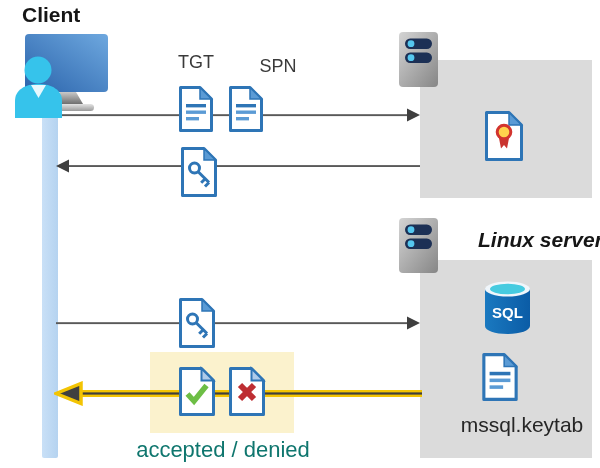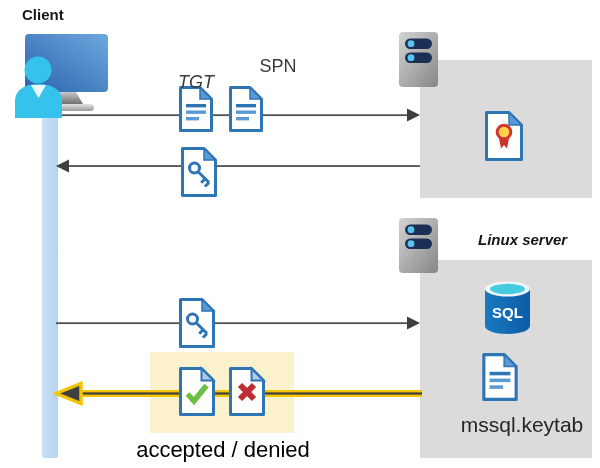--- a/index.html
+++ b/index.html
@@ -12,40 +12,40 @@
     width: 600px;
     height: 468px;
     background: #ffffff;
     overflow: hidden;
   }
   .abs { position: absolute; }
 
   
   .title-label {
     font-weight: bold;
-    font-size: 15px;
+    font-size: 21px;
     line-height: 22px;
     color: #161616;
     z-index: 6;
   }
   .small-label {
     font-size: 18px;
     color: #3a3a3a;
     text-align: center;
     z-index: 6;
   }
   .file-label {
     font-size: 21px;
     color: #262626;
     text-align: center;
     z-index: 6;
   }
   .result-label {
     font-size: 22px;
-    color: #000000;
+    color: #0f766e;
     text-align: center;
     z-index: 6;
   }
 
   
   .gray-box { background: #dbdbdb; z-index: 0; }
   .yellow-box { background: #fbf2cd; z-index: 1; }
   .timeline {
     background: linear-gradient(90deg, #c9e0f7, #b5d3f0);
     border-radius: 2px;
@@ -138,21 +138,21 @@
 
   <svg class="abs icon-svg" style="left:481px; top:352px;" width="38" height="50" viewBox="0 0 36 48">
     <path d="M2.5 2.5 H22 L33.5 14 V45.5 H2.5 Z" fill="#ffffff" stroke="#2E75B6" stroke-width="3" stroke-linejoin="round"></path>
     <path d="M22 2.5 L33.5 14 H22 Z" fill="#5B9BD5" stroke="#2E75B6" stroke-width="1.5"></path>
     <rect x="8" y="19" width="20" height="3.4" fill="#2E75B6"></rect>
     <rect x="8" y="25.5" width="20" height="3.4" fill="#5B9BD5"></rect>
     <rect x="8" y="32" width="13" height="3.4" fill="#5B9BD5"></rect>
   </svg>
   <div class="abs file-label" style="left:420px; top:413px; width:172px;padding-left:32px;">mssql.keytab</div>
 
-  <div class="abs small-label" style="left:172px; top:72px; width:48px;font-style:italic;">TGT</div>
+  <div class="abs small-label" style="left:172px; top:52px; width:48px;">TGT</div>
   <div class="abs small-label" style="left:222px; top:56px; width:48px;margin-left:32px;">SPN</div>
 
   <svg class="abs icon-svg" style="left:178px; top:85px;" width="36" height="48" viewBox="0 0 36 48">
     <path d="M2.5 2.5 H22 L33.5 14 V45.5 H2.5 Z" fill="#ffffff" stroke="#2E75B6" stroke-width="3" stroke-linejoin="round"></path>
     <path d="M22 2.5 L33.5 14 H22 Z" fill="#5B9BD5" stroke="#2E75B6" stroke-width="1.5"></path>
     <rect x="8" y="19" width="20" height="3.4" fill="#2E75B6"></rect>
     <rect x="8" y="25.5" width="20" height="3.4" fill="#5B9BD5"></rect>
     <rect x="8" y="32" width="13" height="3.4" fill="#5B9BD5"></rect>
   </svg>
   <svg class="abs icon-svg" style="left:228px; top:85px;" width="36" height="48" viewBox="0 0 36 48">

